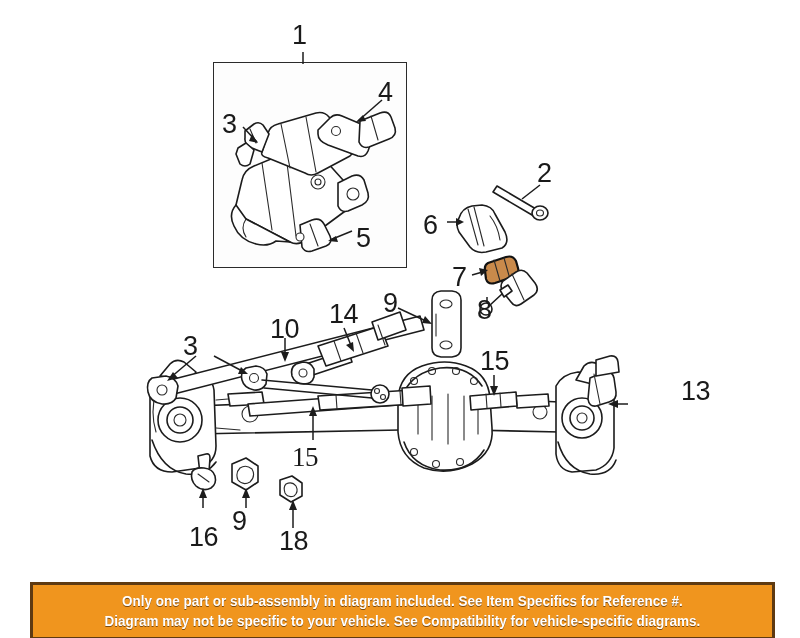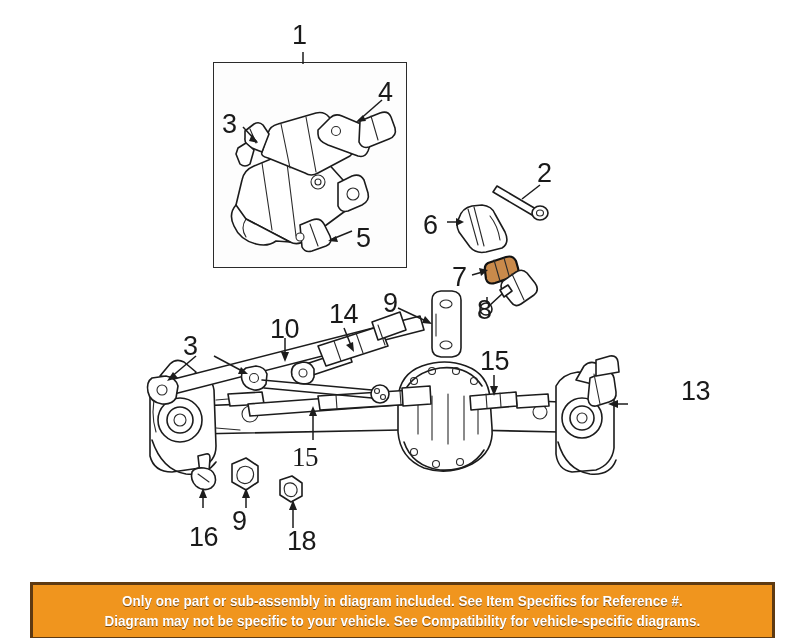--- a/index.html
+++ b/index.html
@@ -331,20 +331,20 @@
   <div class="num" style="left:477px;top:297px;">8</div>
   <div class="num" style="left:383px;top:290px;">9</div>
   <div class="num" style="left:270px;top:316px;">10</div>
   <div class="num" style="left:183px;top:333px;">3</div>
   <div class="num" style="left:329px;top:301px;">14</div>
   <div class="num" style="left:633px;top:378px;margin-left:48px;">13</div>
   <div class="num" style="left:480px;top:348px;">15</div>
   <div class="num" style="left:292px;top:444px;font-family:Liberation Serif, serif;">15</div>
   <div class="num" style="left:189px;top:524px;">16</div>
   <div class="num" style="left:232px;top:508px;">9</div>
-  <div class="num" style="left:279px;top:528px;margin-left:8px;">18</div>
+  <div class="num" style="left:279px;top:528px;">18</div>
 
   <div id="banner">
     <div class="bline">Only one part or sub-assembly in diagram included. See Item Specifics for Reference #.</div>
     <div class="bline">Diagram may not be specific to your vehicle. See Compatibility for vehicle-specific diagrams.</div>
   </div>
 
 </div>
 
 </body></html>

